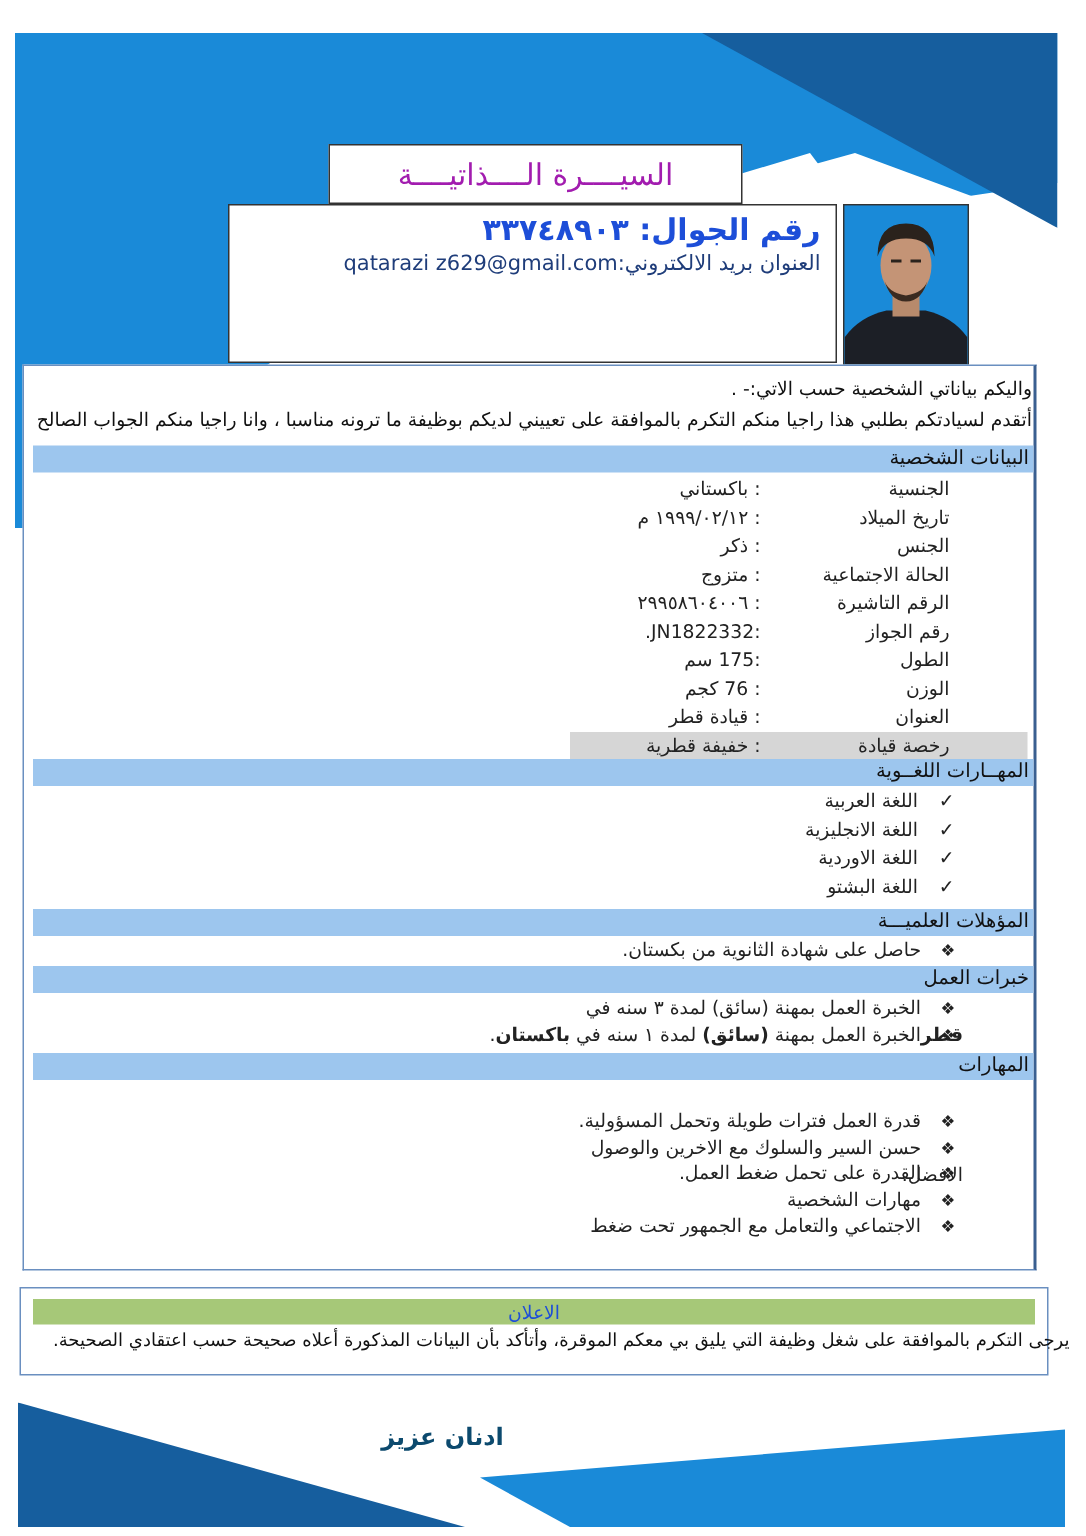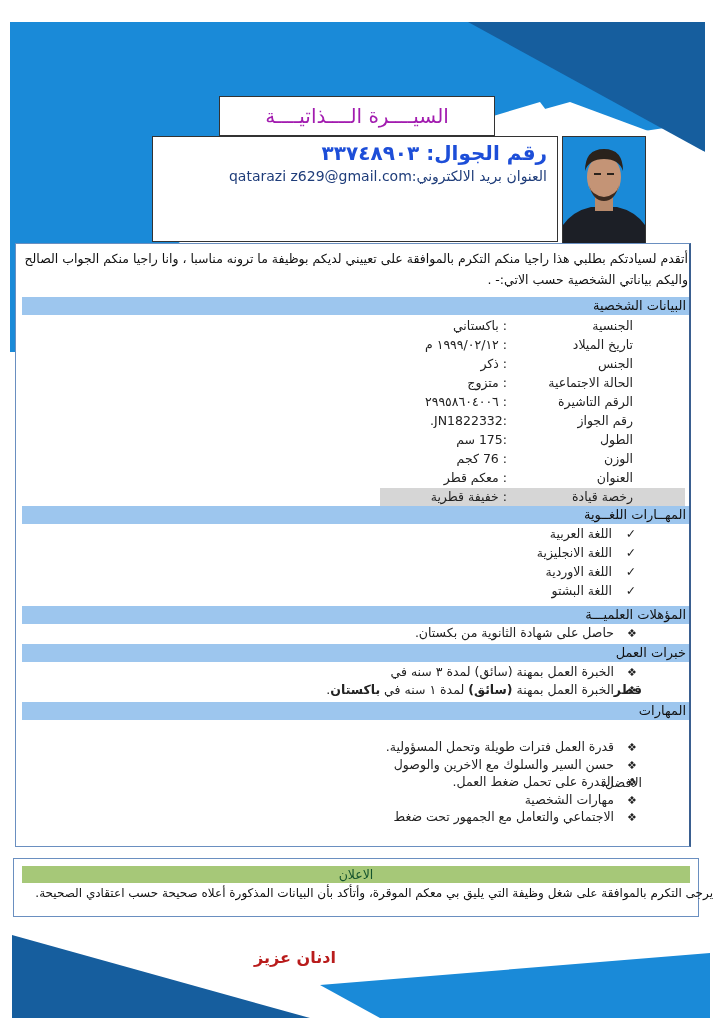--- a/index.html
+++ b/index.html
@@ -63,30 +63,30 @@
     direction: rtl; text-align: right; font-size: 12.5px; line-height: 17px; color: #222;
   }
   .bul .dia { display: inline-block; width: 20px; margin-left: 8px; text-align: center; font-size: 11px; }
   
   #notice {
     left: 13px; top: 858px; width: 686px; height: 59px;
     border: 1px solid #6a8fc0; background: #fff; box-sizing: border-box;
   }
   #notice-bar {
     left: 22px; top: 866px; width: 668px; height: 17px; background: #a6c878;
-    text-align: center; font-size: 12.5px; line-height: 17px; color: #14532d;
+    text-align: center; font-size: 12.5px; line-height: 17px; color: #1d4ed8;
   }
   #notice-text {
     left: 16px; top: 884px; width: 680px; direction: rtl; text-align: right;
     font-size: 12px; line-height: 18px; color: #111; white-space: nowrap; margin-left: 17px;
   }
   #footer-bg { left: 10px; top: 935px; width: 700px; height: 83px; }
   #footer-name {
     left: 250px; top: 948px; width: 90px; text-align: center;
-    font-size: 16px; font-weight: bold; color: #b91c1c; direction: rtl;
+    font-size: 16px; font-weight: bold; color: #0c4a6e; direction: rtl;
   }
   b.em { font-weight: bold; }
 </style>
 </head>
 <body>
 
 <svg id="hdr-bg" class="abs" viewBox="0 0 695 330" preserveAspectRatio="none">
   <polygon points="0,0 695,0 695,100 560,120 530,80 430,110 200,200 140,240 20,330 0,330" fill="#1a8ad8"></polygon>
   <polygon points="458,0 695,0 695,130" fill="#165e9e"></polygon>
   <polygon points="560,80 695,130 695,160 470,105" fill="#ffffff"></polygon>
@@ -110,22 +110,22 @@
     <path d="M22,34 Q22,12 41,12 Q60,12 60,34 Q56,22 41,22 Q26,22 22,34 Z" fill="#2a221c"></path>
     <path d="M26,48 Q30,64 41,64 Q52,64 56,48 Q54,58 41,60 Q28,58 26,48 Z" fill="#3a2a20"></path>
     <rect x="31" y="36" width="7" height="2" fill="#2a221c"></rect>
     <rect x="44" y="36" width="7" height="2" fill="#2a221c"></rect>
   </svg>
 </div>
 
 <div id="main-frame" class="abs"></div>
 
 <div class="abs intro">
+  <div>واليكم بياناتي الشخصية حسب الاتي:- .</div>
   <div>أتقدم لسيادتكم بطلبي هذا راجيا منكم التكرم بالموافقة على تعييني لديكم بوظيفة ما ترونه مناسبا ، وانا راجيا منكم الجواب الصالح</div>
-  <div>واليكم بياناتي الشخصية حسب الاتي:- .</div>
 </div>
 
 <div class="abs sec-bar" style="top:297px">البيانات الشخصية</div>
 <div id="personal-rows">
     <div class="abs row" style="top: 317px;">
       <span class="lbl">الجنسية</span>
       <span class="val">: باكستاني</span>
     </div>
     <div class="abs row" style="top: 336px;">
       <span class="lbl">تاريخ الميلاد</span>
@@ -150,21 +150,21 @@
     <div class="abs row" style="top: 431px;">
       <span class="lbl">الطول</span>
       <span class="val">:175 سم</span>
     </div>
     <div class="abs row" style="top: 450px;">
       <span class="lbl">الوزن</span>
       <span class="val">: 76 كجم</span>
     </div>
     <div class="abs row" style="top: 469px;">
       <span class="lbl">العنوان</span>
-      <span class="val">: معكم قطر</span>
+      <span class="val">: قيادة قطر</span>
     </div>
     <div class="abs row hl" style="top: 488px;">
       <span class="lbl">رخصة قيادة</span>
       <span class="val">: خفيفة قطرية</span>
     </div>
   </div>
 
 <div class="abs sec-bar" style="top:506px">المهــارات اللغــوية</div>
 <div id="lang-list">
     <div class="abs lang" style="top: 524px;"><span class="chk">✓</span><span>اللغة العربية</span></div>

